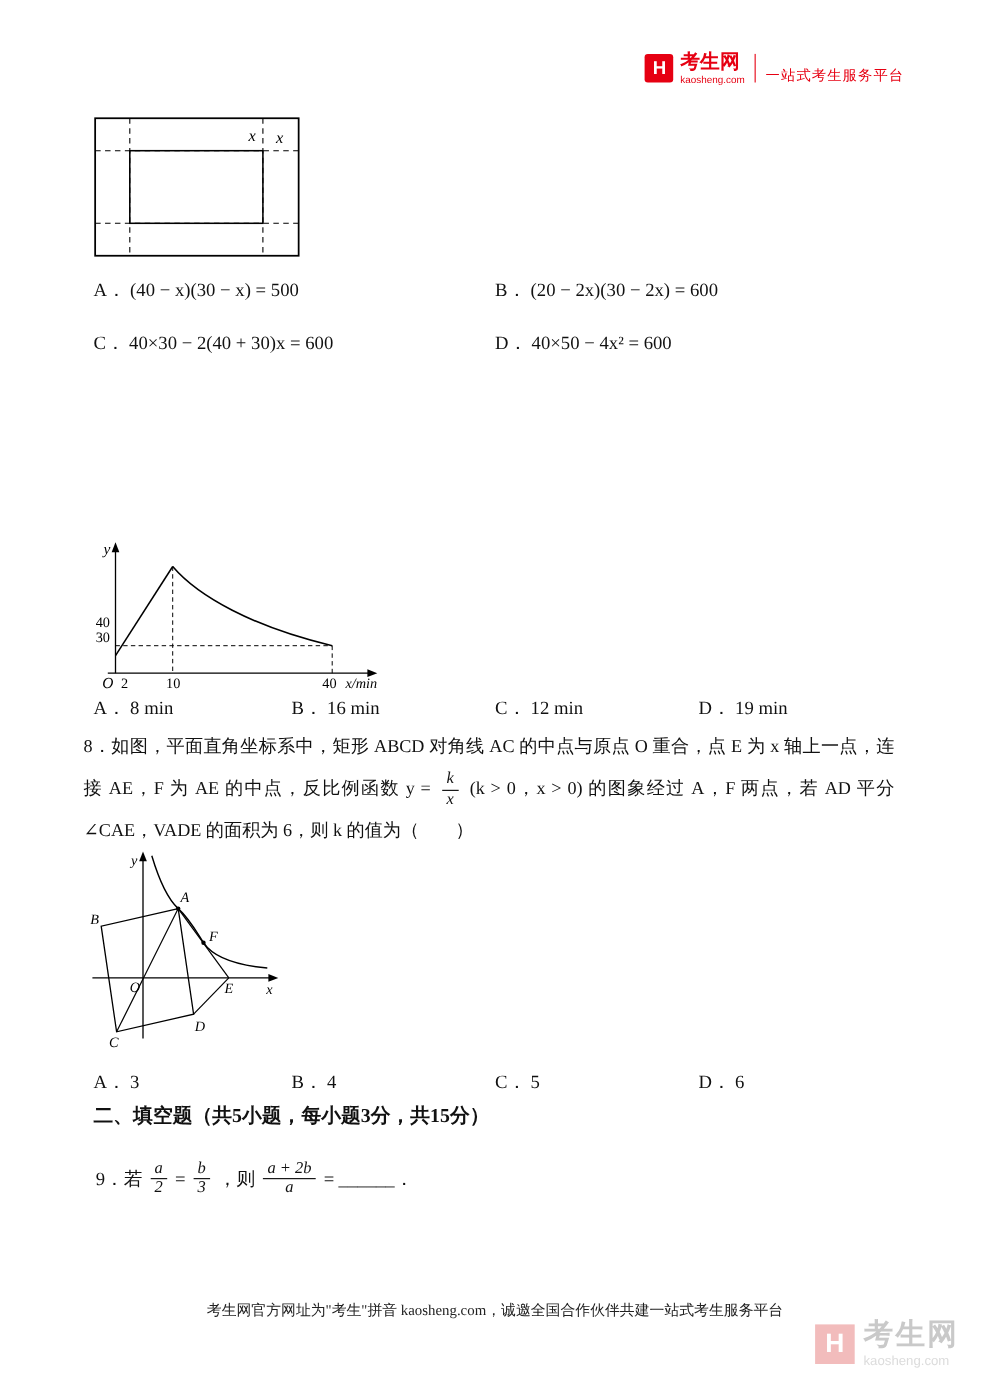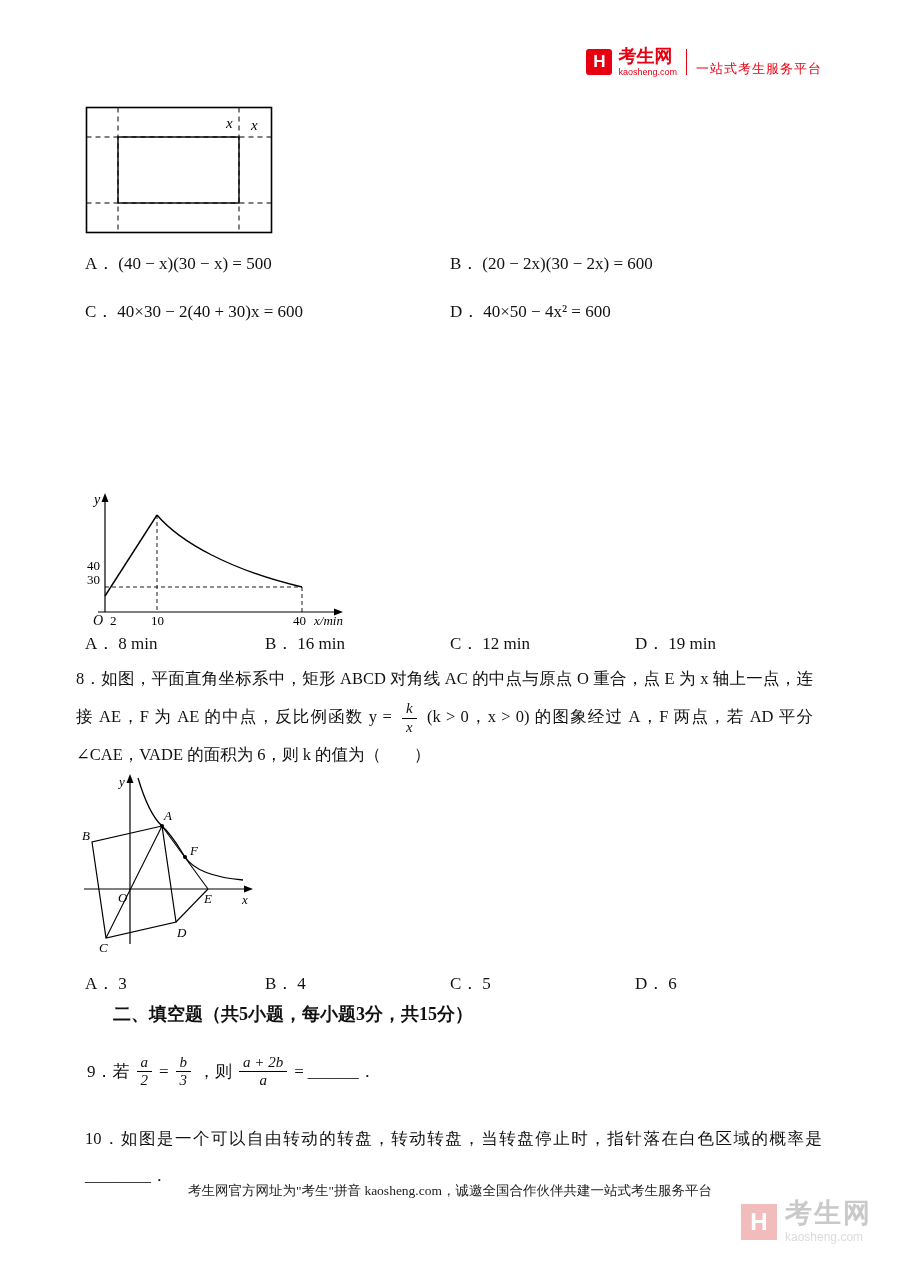--- a/index.html
+++ b/index.html
@@ -20,21 +20,21 @@
   .fig1{position:absolute;top:106px;left:85px;}
   .q7graph{position:absolute;top:490px;left:80px;}
   .q8fig{position:absolute;top:772px;left:78px;}
   svg text{font-family:"Liberation Serif","DejaVu Serif",serif;}
   .itxt{font-style:italic;}
   
   .q-text{font-size:16.5px;line-height:37px;text-align:justify;}
   .q7text{position:absolute;top:343px;left:85px;width:737px;}
   .q8text{position:absolute;top:660px;left:76px;width:737px;line-height:38px;}
   .q10text{position:absolute;top:1120px;left:85px;width:737px;}
-  .sec2{position:absolute;top:1002px;left:85px;font-weight:bold;font-size:18px;margin-left:28px;}
+  .sec2{position:absolute;top:1002px;left:85px;font-weight:bold;font-size:18px;}
   
   .optblock{position:absolute;left:85px;width:740px;}
   .q6opts-r1{top:252px;}
   .q6opts-r2{top:300px;}
   .q7opts{top:632px;}
   .q8opts{top:972px;}
   .opt-row{display:flex;font-size:17px;align-items:center;}
   .opt{display:flex;align-items:center;white-space:nowrap;}
   .c-half{width:365px;}
   .c1{width:180px;}.c2{width:185px;}.c3{width:185px;}
@@ -232,21 +232,20 @@
     </span>
     <span class="seg">，则</span>
     <span class="frac">
       <span class="num">a + 2b</span>
       <span class="den">a</span>
     </span>
     <span class="seg">=</span>
     <span class="seg">______．</span>
   </div>
 
-  <div class="q-text q10text">10．如图是一个可以自由转动的转盘，转动转盘，当转盘停止时，指针落在白色区域的概率是________．</div>
 
   <div class="footer">考生网官方网址为"考生"拼音 kaosheng.com，诚邀全国合作伙伴共建一站式考生服务平台</div>
 
   <div class="wm">
     <div class="wm-icon">H</div>
     <div class="wm-text">
       <span class="wm-title">考生网</span>
       <span class="wm-domain">kaosheng.com</span>
     </div>
   </div>

